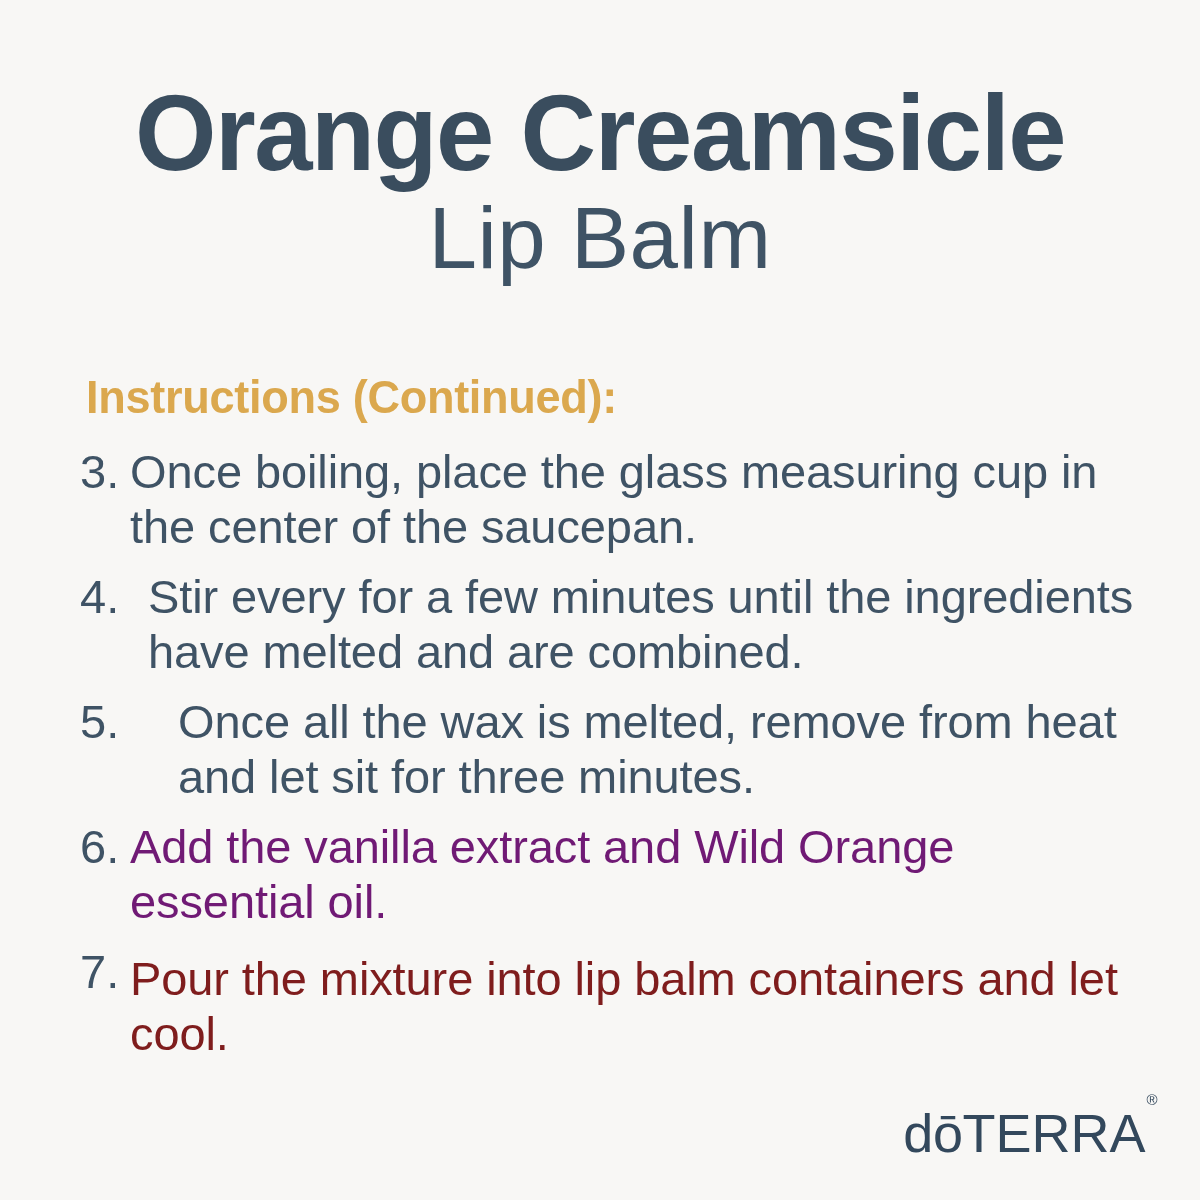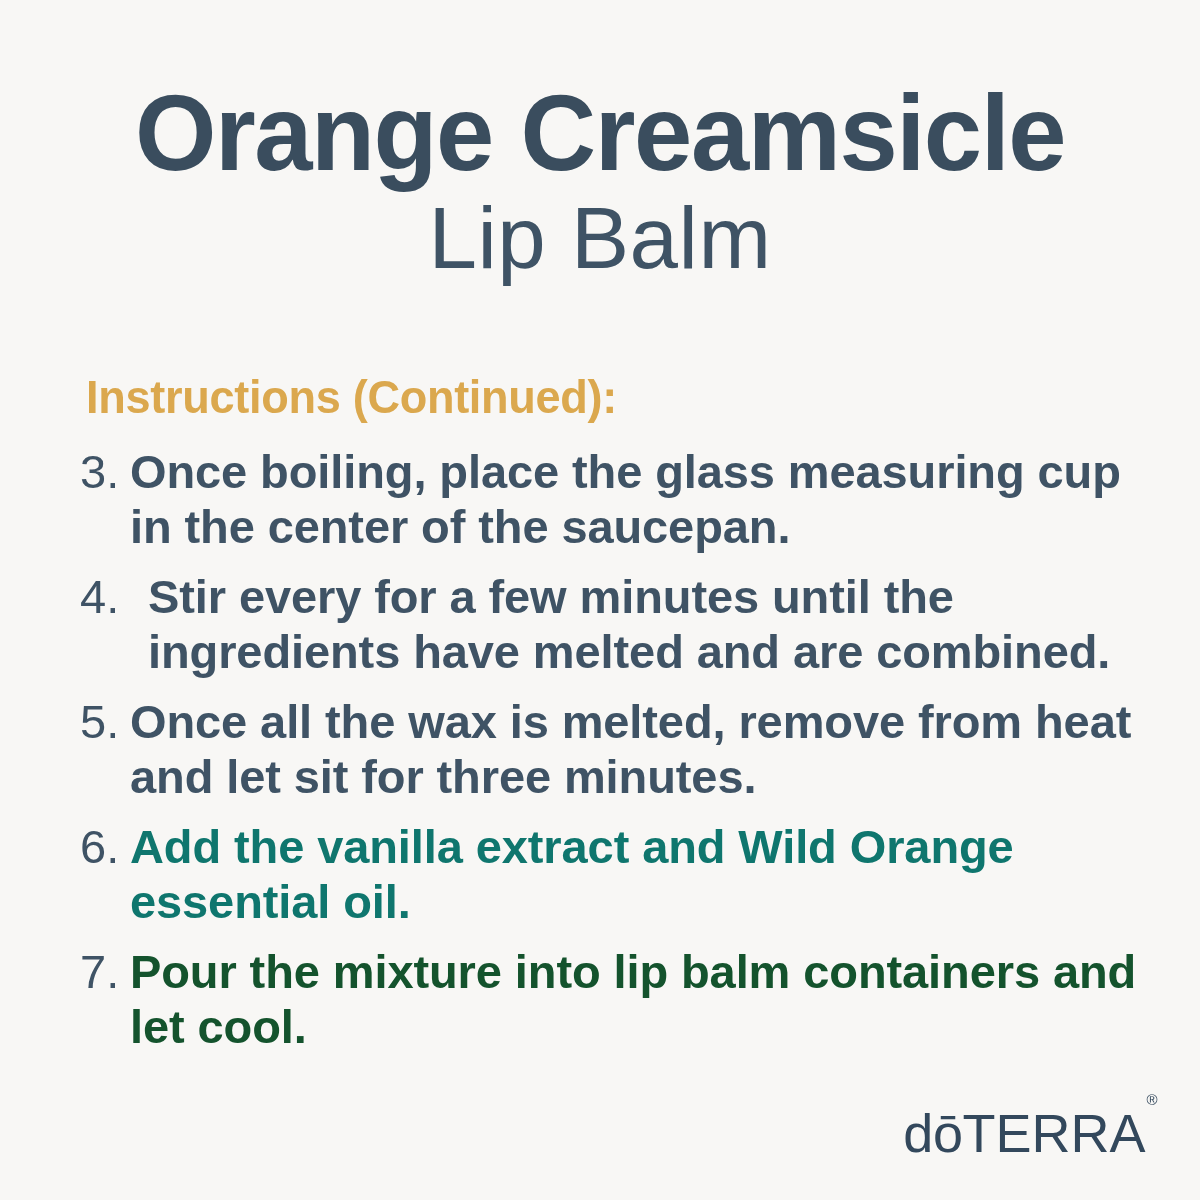--- a/index.html
+++ b/index.html
@@ -103,21 +103,21 @@
     font-size: 47px;
     font-weight: 400;
     line-height: 1.18;
     color: #3F5365;
   }
 
   .step-text {
     flex: 1 1 auto;
     font-family: "Liberation Sans Narrow", "Liberation Sans", "DejaVu Sans Condensed", sans-serif;
     font-size: 47px;
-    font-weight: 700;
+    font-weight: 400;
     line-height: 1.18;
     letter-spacing: -0.1px;
     color: #3F5365;
   }
 
   
   .footer-logo {
     position: absolute;
     right: 44px;
     bottom: 40px;
@@ -168,29 +168,29 @@
       <li class="step">
         <span class="step-number" style="color: rgb(63, 83, 101);">3.</span>
         <span class="step-text" style="color: rgb(63, 83, 101);">Once boiling, place the glass measuring cup in the center of the saucepan.</span>
       </li>
       <li class="step">
         <span class="step-number" style="color: rgb(63, 83, 101);">4.</span>
         <span class="step-text" style="color: rgb(63, 83, 101); margin-left: 18px;">Stir every for a few minutes until the ingredients have melted and are combined.</span>
       </li>
       <li class="step">
         <span class="step-number" style="color: rgb(63, 83, 101);">5.</span>
-        <span class="step-text" style="color: rgb(63, 83, 101);">Once all the wax is melted, remove from heat and let sit for three minutes.</span>
+        <span class="step-text" style="color: rgb(63, 83, 101); margin-left: 48px;">Once all the wax is melted, remove from heat and let sit for three minutes.</span>
       </li>
       <li class="step">
         <span class="step-number" style="color: rgb(63, 83, 101);">6.</span>
-        <span class="step-text" style="color: #0f766e;">Add the vanilla extract and Wild Orange essential oil.</span>
+        <span class="step-text" style="color: #701a75;">Add the vanilla extract and Wild Orange essential oil.</span>
       </li>
       <li class="step">
         <span class="step-number" style="color: rgb(63, 83, 101);">7.</span>
-        <span class="step-text" style="color: #14532d;">Pour the mixture into lip balm containers and let cool.</span>
+        <span class="step-text" style="color: #7f1d1d; margin-top: 7px;">Pour the mixture into lip balm containers and let cool.</span>
       </li>
     </ol>
 
   <div class="footer-logo">
     <span class="logo-word"><span>dō</span><span class="logo-upper">TERRA</span><span class="logo-reg">®</span></span>
   </div>
 
 </div>
 
 </body></html>

